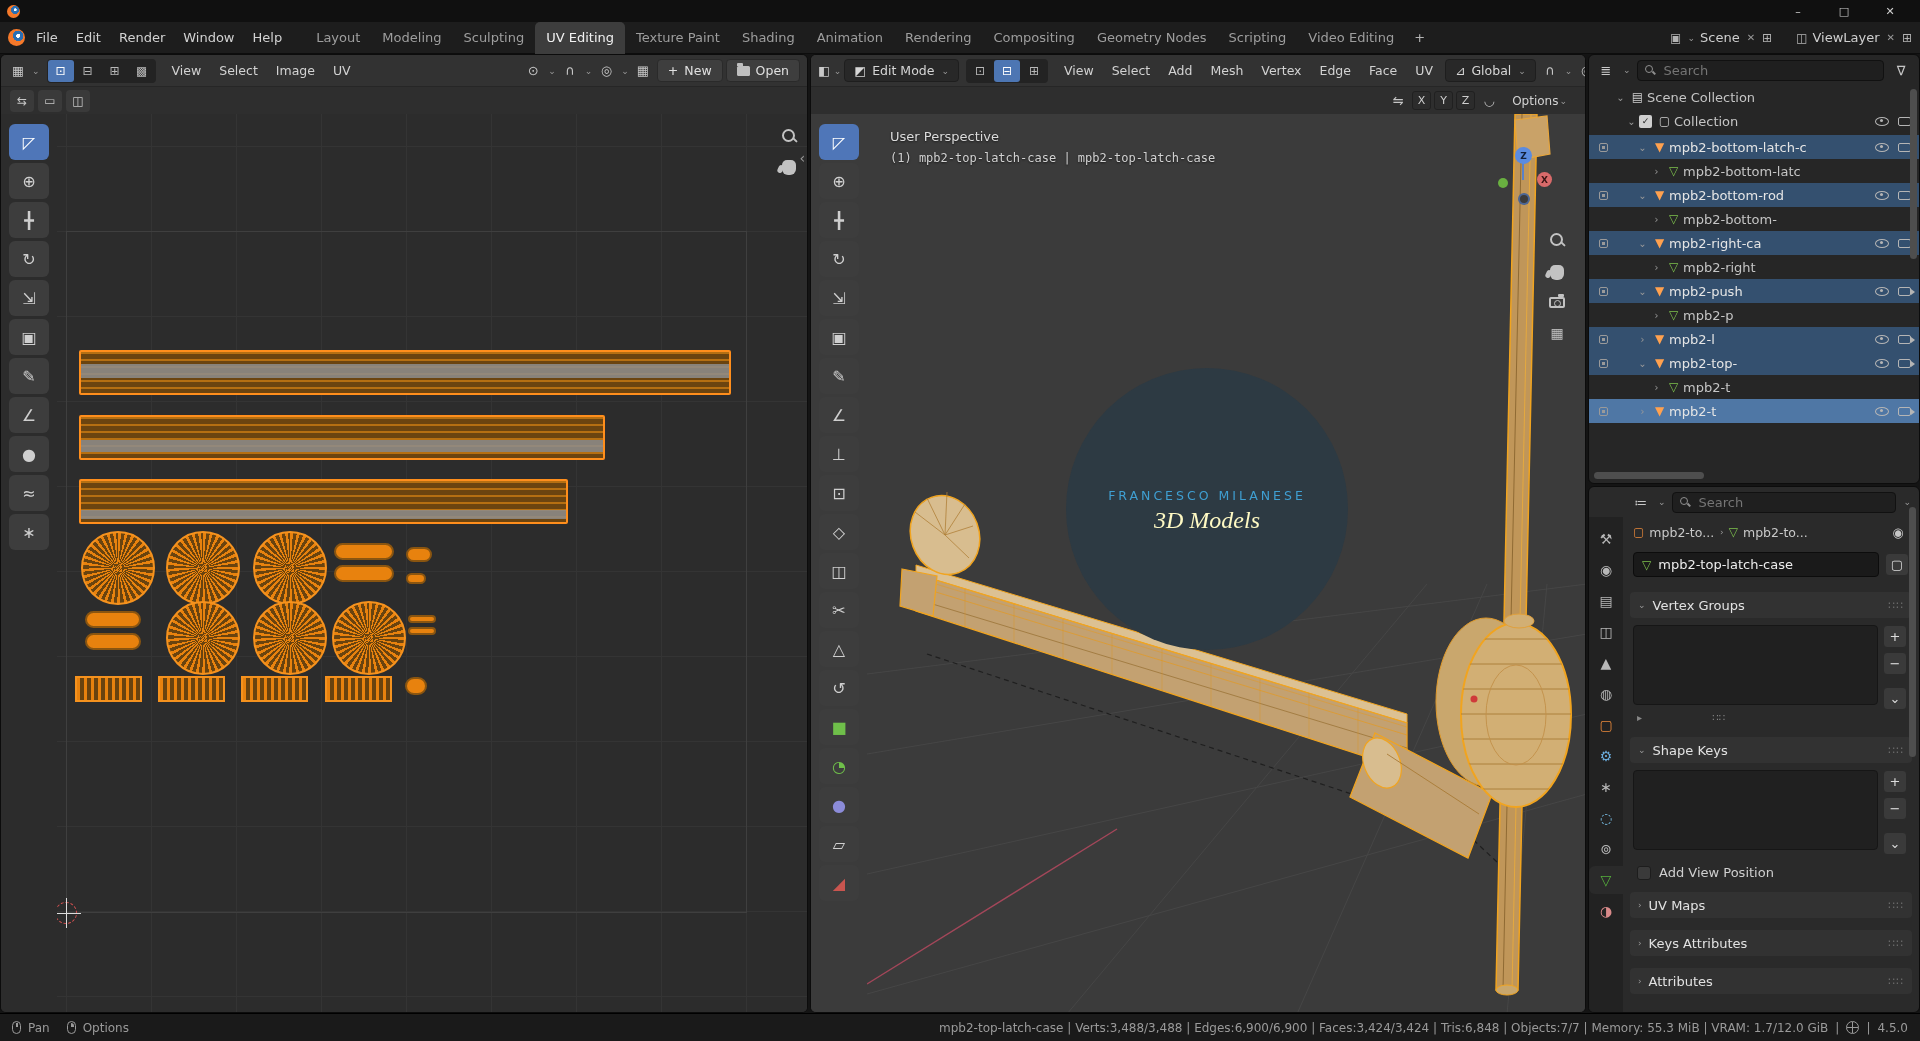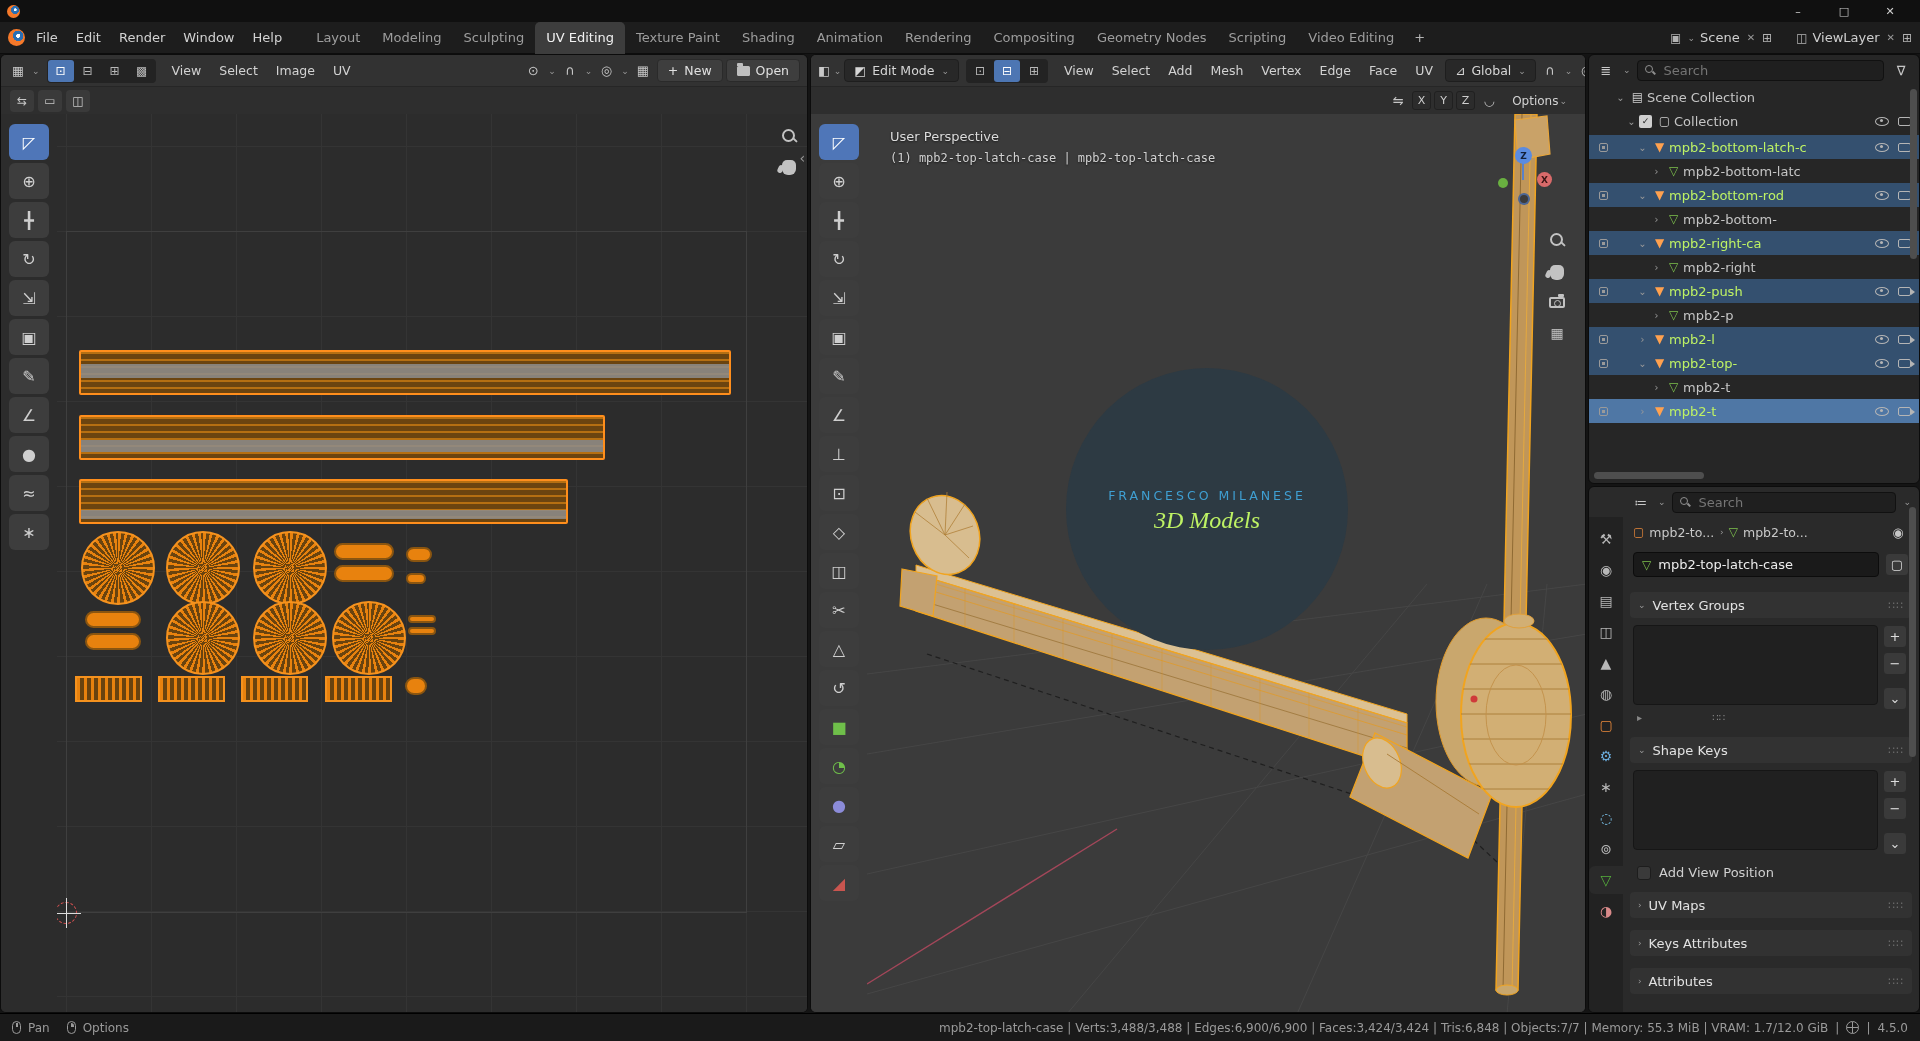--- a/index.html
+++ b/index.html
@@ -81,21 +81,21 @@
   #v3d-panel .edbody{background:#3b3b3b}
   .vp-persp{position:absolute;left:23px;top:15px;font-size:13px;color:#dcdcdc;text-shadow:0 1px 2px rgba(0,0,0,.6);z-index:3}
   .vp-obj{position:absolute;left:23px;top:37px;font-family:"DejaVu Sans Mono",monospace;font-size:12px;color:#d2d2d2;text-shadow:0 1px 2px rgba(0,0,0,.6);z-index:3}
   .model-svg{position:absolute;inset:0;z-index:1}
   .wm-circle{position:absolute;left:199px;top:254px;width:282px;height:282px;border-radius:50%;background:#2d3a43;z-index:2;
      display:flex;flex-direction:column;align-items:center;justify-content:center}
   .wm-fm{font-family:"Liberation Serif","DejaVu Serif",serif;font-weight:bold;font-size:92px;line-height:.9;letter-spacing:-4px}
   .wm-f{color:#f4f4f4}
   .wm-m{color:#2e9fd9;margin-left:-4px}
   .wm-name{color:#3f9fd2;font-size:12.5px;letter-spacing:3px;margin-top:4px;white-space:nowrap}
-  .wm-sub{color:#bef264;font-style:italic;font-size:24px;font-family:"Liberation Serif","DejaVu Serif",serif;margin-top:4px}
+  .wm-sub{color:#fef9c3;font-style:italic;font-size:24px;font-family:"Liberation Serif","DejaVu Serif",serif;margin-top:4px}
   .wm-banner{position:absolute;left:230px;top:509px;width:214px;height:39px;background:#2d3a43;border-radius:7px;z-index:2;
      display:flex;align-items:center;justify-content:center}
   .wm-banner span{color:#b9cc20;font-style:italic;font-weight:bold;font-size:24px;letter-spacing:.5px}
   .gizmo{position:absolute;left:624px;top:33px;width:64px;height:64px;z-index:3}
   .gz-line{position:absolute;left:31px;top:13px;width:2px;height:20px;background:#5a81c8}
   .gz-ball{position:absolute;border-radius:50%;display:flex;align-items:center;justify-content:center;font-size:9px;font-weight:bold}
   .gz-z{left:24px;top:0;width:17px;height:17px;background:#5a8be0;color:#13203a}
   .gz-x{left:46px;top:25px;width:15px;height:15px;background:#d96a6a;color:#3a1515}
   .gz-y{left:7px;top:31px;width:10px;height:10px;background:#69b040}
   .gz-zn{left:27px;top:46px;width:12px;height:12px;border:2px solid rgba(90,139,224,.55);background:#3b3b3b}
@@ -121,21 +121,21 @@
   .ol-gutter{width:20px;display:flex;align-items:center;justify-content:center;flex:none}
   .i-editmode{width:9px;height:9px;border:1.2px solid #9a9a9a;border-radius:2px;position:relative}
   .i-editmode::after{content:"";position:absolute;left:2px;top:2px;width:3px;height:3px;background:#9a9a9a}
   .ol-indent{flex:none}
   .ol-exp{width:15px;color:#999;font-size:10px;text-align:center;flex:none}
   .ol-ico{width:19px;text-align:center;font-size:12px;flex:none}
   .ol-ico.obj{color:#ffa14f}
   .ol-ico.meshdata{color:#7ec24d}
   .ol-ico.coll{color:#cfcfcf}
   .ol-name{flex:1;white-space:nowrap;overflow:hidden;text-overflow:clip}
-  .ol-name.orange{color:#bef264}
+  .ol-name.orange{color:#e5e5e5}
   .i-eye{width:14px;height:9px;border:1.3px solid #b5b5b5;border-radius:50%;position:relative;margin-left:8px;flex:none}
   .i-eye::after{content:"";position:absolute;left:4px;top:1.5px;width:3px;height:3px;border-radius:50%;background:#b5b5b5}
   .i-cam{width:13px;height:9px;border:1.3px solid #b5b5b5;border-radius:2px;position:relative;margin-left:9px;flex:none}
   .i-cam::before{content:"";position:absolute;right:-5px;top:1px;border-left:4px solid #b5b5b5;border-top:3px solid transparent;border-bottom:3px solid transparent}
   .i-check{width:13px;height:13px;background:#cfcfcf;border-radius:2px;color:#222;font-size:9px;display:flex;align-items:center;justify-content:center;margin-right:3px;flex:none}
   .hscroll{position:absolute;left:5px;bottom:4px;height:7px;width:110px;background:#4e4e4e;border-radius:4px}
   .vscroll{position:absolute;right:2px;width:7px;background:#4e4e4e;border-radius:4px}
 
   #properties{left:1588px;top:486px;width:332px;height:527px;background:#2a2a2a}
   .props-tabs{position:absolute;left:0;top:30px;bottom:0;width:34px;background:#222;display:flex;flex-direction:column;align-items:stretch;padding-top:8px;gap:3px}

